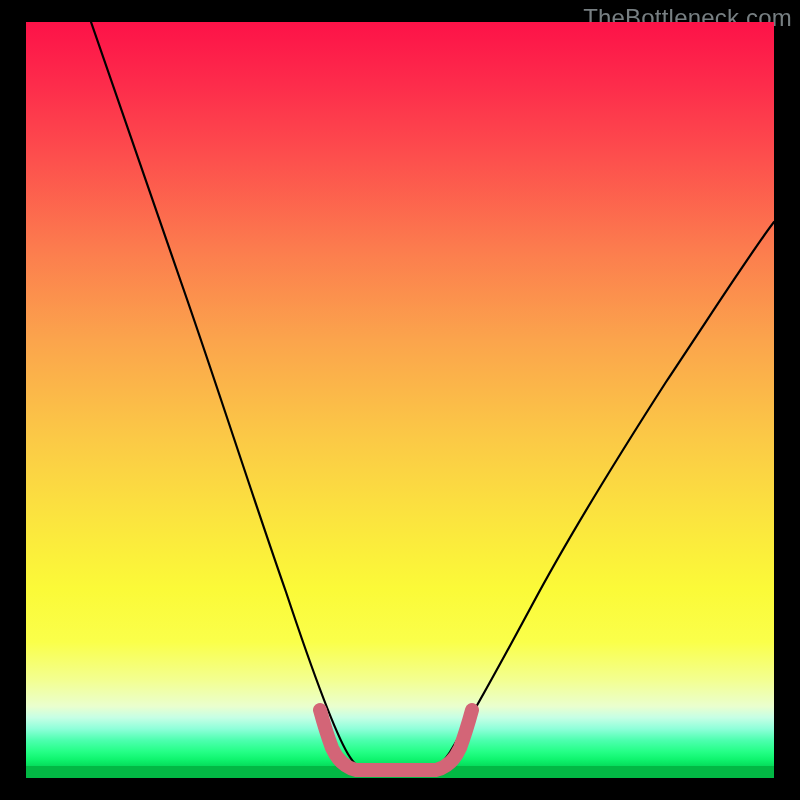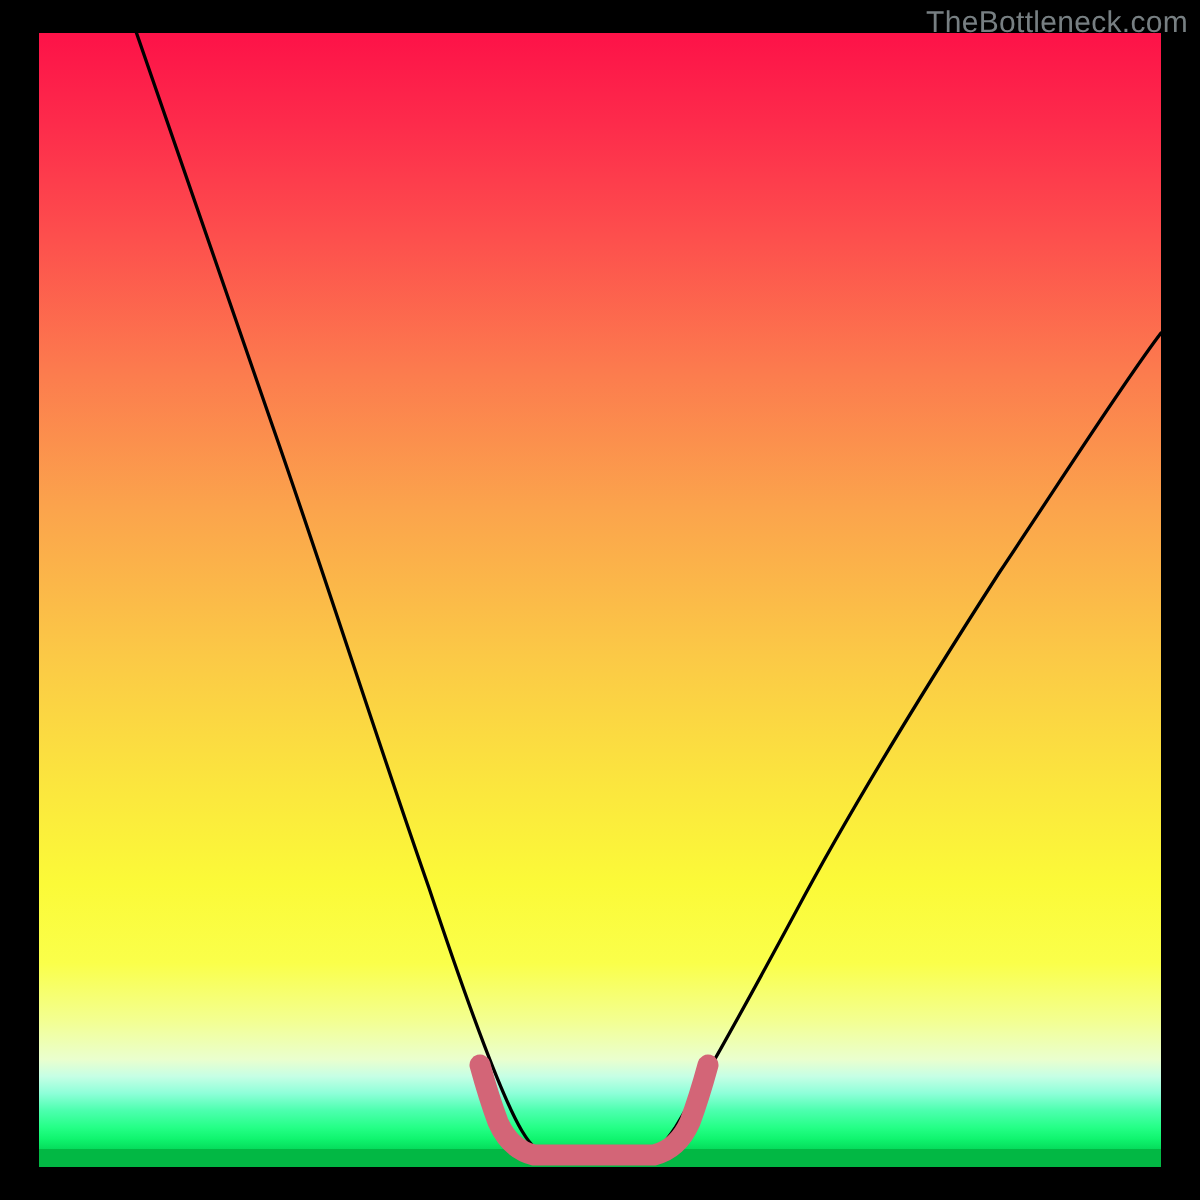--- a/index.html
+++ b/index.html
@@ -65,21 +65,21 @@
     inset: 0;
     width: 100%;
     height: 100%;
     overflow: visible;
   }
   .watermark {
     position: absolute;
     top: 4px;
     right: 8px;
     color: #777f82;
-    font-size: 20px;
+    font-size: 24px;
     font-weight: 400;
     letter-spacing: 0.2px;
     user-select: none;
   }
 </style>
 </head>
 <body>
 
 <div class="frame">
   <div class="watermark">TheBottleneck.com</div>

